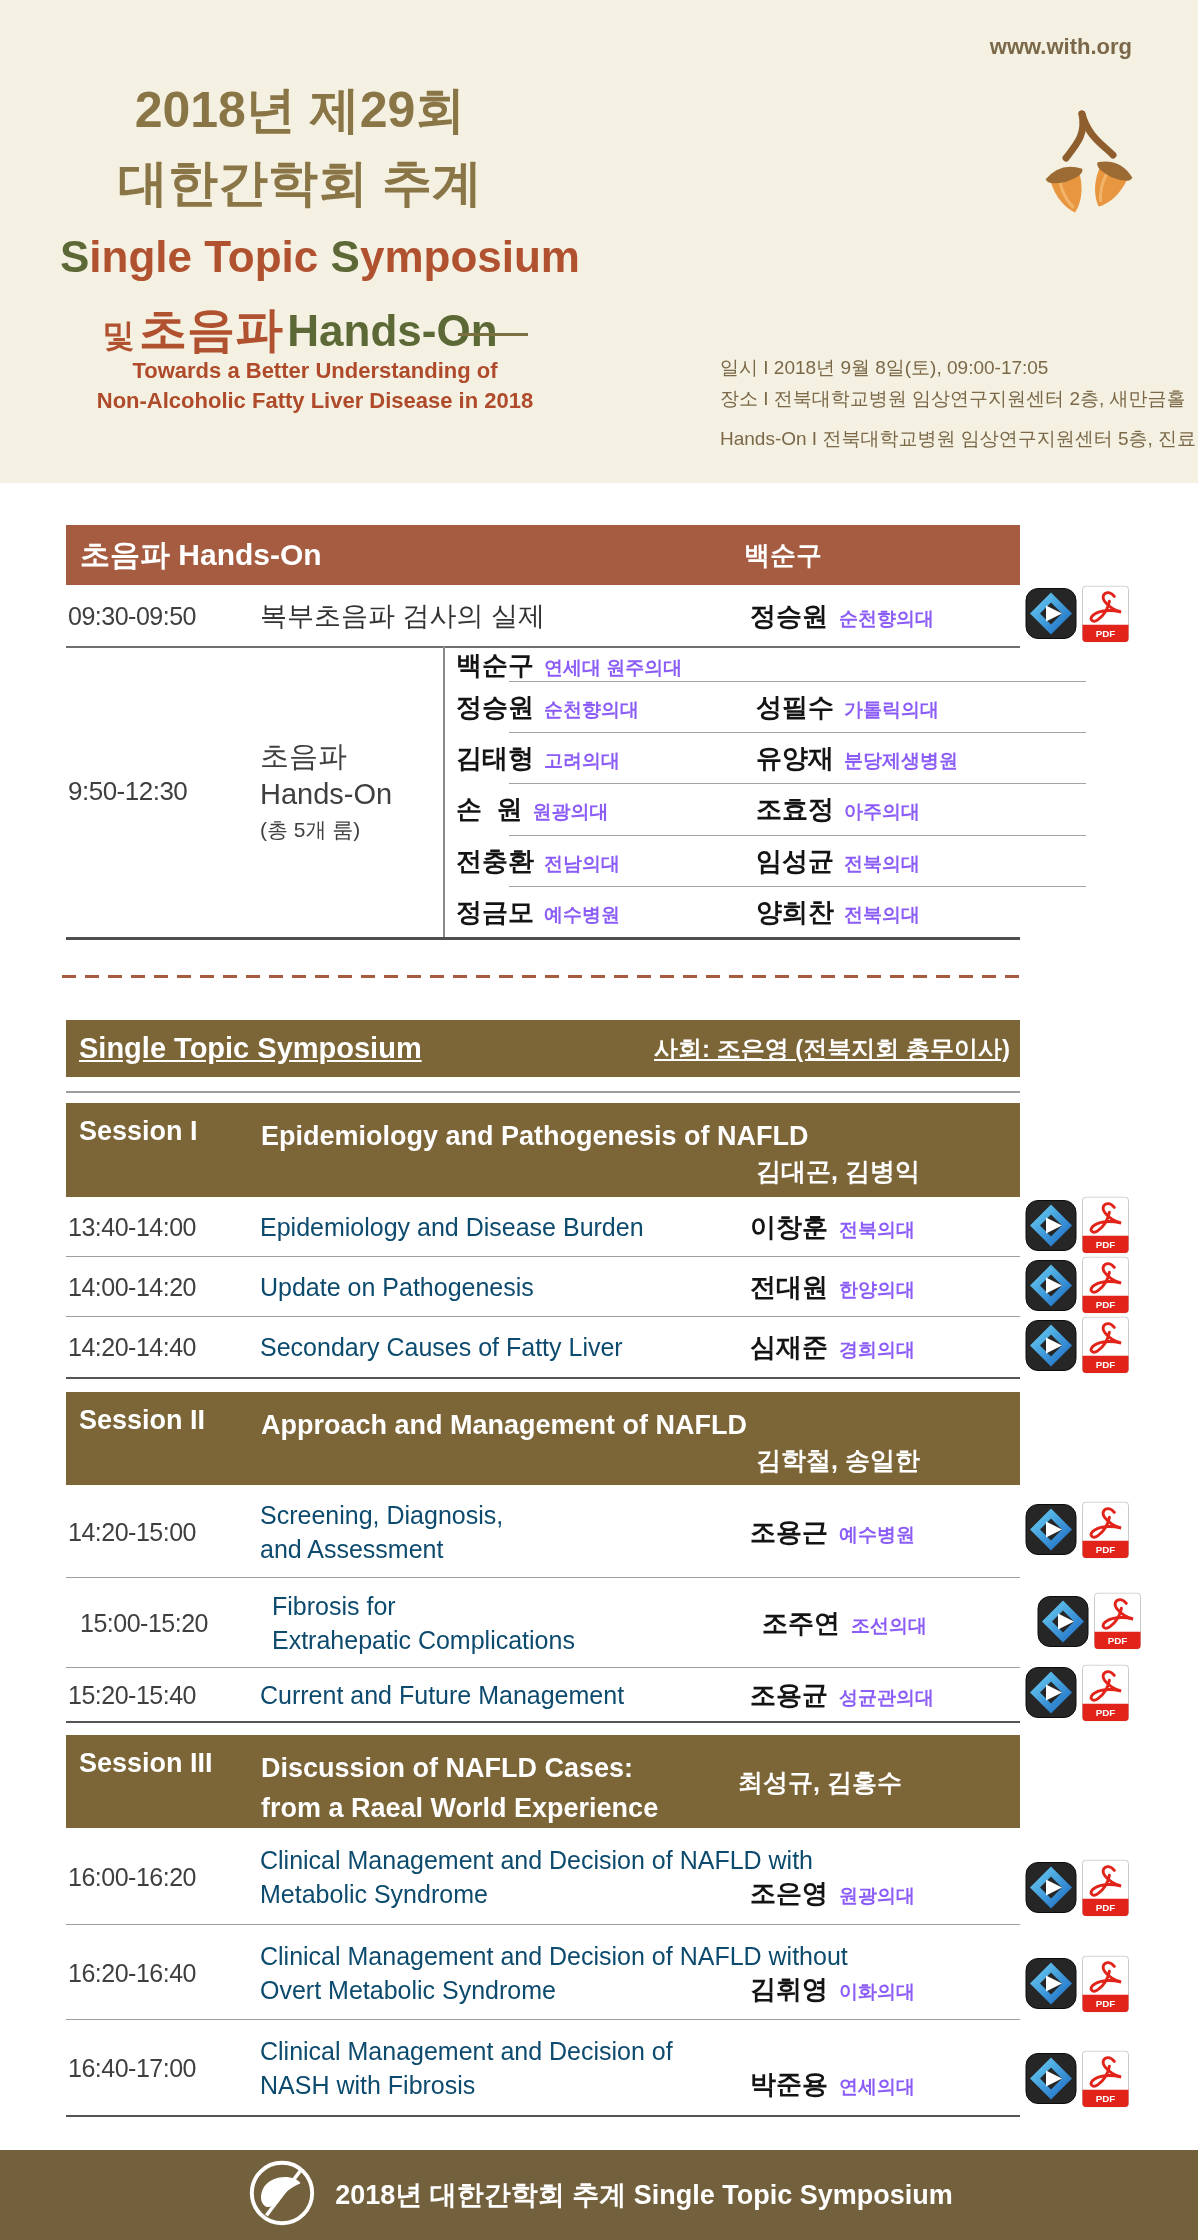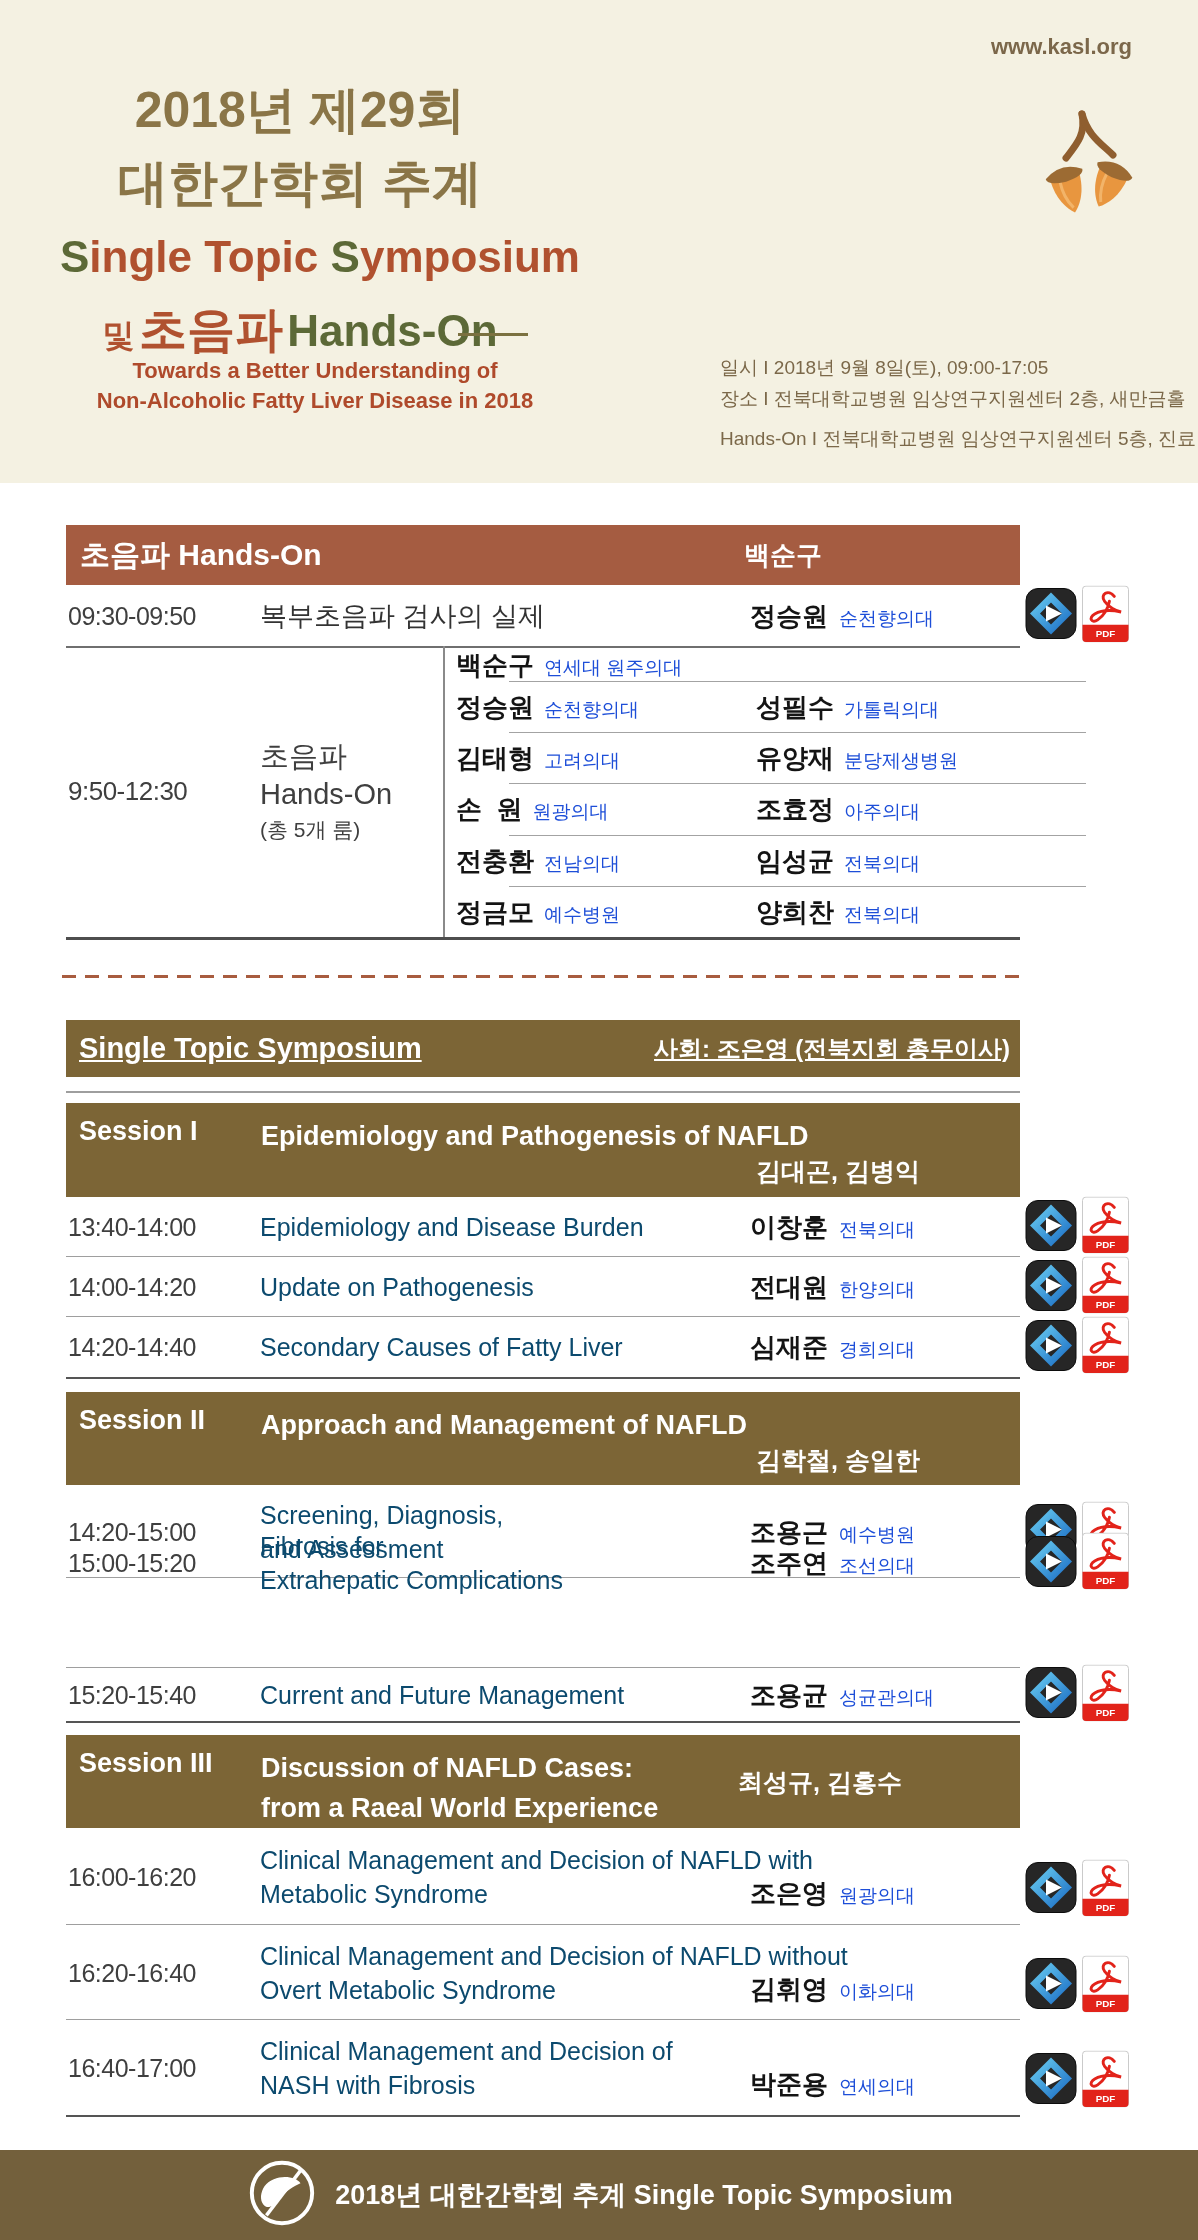--- a/index.html
+++ b/index.html
@@ -56,21 +56,21 @@
   
   .talk { position:absolute; left:66px; width:1092px; }
   .talk .time { position:absolute; left:2px; top:50%; transform:translateY(-50%);
                 font-size:25px; color:#3F3F3F; letter-spacing:-0.5px; white-space:nowrap; }
   .talk .ttl  { position:absolute; left:194px; top:50%; transform:translateY(-50%);
                 font-size:25px; color:#0c4a6e; line-height:34px; white-space:nowrap; }
   .talk .ttl.ko { font-size:27px; color:#333; font-weight:500; }
   .talk .spk  { position:absolute; left:684px; top:50%; transform:translateY(-50%);
                 display:flex; align-items:baseline; gap:11px; white-space:nowrap; }
   .nm { font-size:26px; font-weight:700; color:#141414; white-space:pre; }
-  .af { font-size:19px; font-weight:400; color:#1d4ed8; }
+  .af { font-size:19px; font-weight:700; color:#8b5cf6; }
   .talk .icons { position:absolute; left:959px; top:50%; transform:translateY(-50%);
                  display:flex; gap:5px; align-items:center; }
   .talk.low .spk   { top:calc(50% + 16px);justify-content:space-between; }
   .talk.low .icons { top:calc(50% + 13px); }
   .icon-btn { display:block; cursor:pointer; }
   
   .practice { position:absolute; left:66px; top:646px; width:954px; height:291px; }
   .practice .ptime { position:absolute; left:0; top:0; height:100%; width:180px;
                      display:flex; align-items:center; font-size:26px; color:#3F3F3F;
                      letter-spacing:-0.5px; padding-left:2px; }
@@ -89,21 +89,21 @@
   .footer { position:absolute; left:0; top:2150px; width:1198px; height:90px; background:#73603C;
             display:flex; align-items:center; justify-content:center; gap:16px; }
   .footer-text { color:#fff; font-size:27px; font-weight:600; white-space:nowrap; }
 </style>
 </head>
 <body>
 
 <div class="page">
 
   <div class="hero">
-    <div class="site-url">www.kasl.org</div>
+    <div class="site-url">www.with.org</div>
     <div class="acorn">
       <svg width="120" height="130" viewBox="0 0 120 130">
         <path d="M60 6 C64 26 55 36 44 50" stroke="#8F5E2F" stroke-width="7" fill="none" stroke-linecap="round"></path>
         <path d="M60 6 C66 28 80 36 91 47" stroke="#8F5E2F" stroke-width="7" fill="none" stroke-linecap="round"></path>
         <g transform="translate(42,66) rotate(-16)">
           <path d="M-15 2 C-15 22 -7 34 0 40 C7 34 15 22 15 2 Z" fill="#E8963F"></path>
           <path d="M-6 6 C-7 20 -3 30 0 35" stroke="#F2B469" stroke-width="3" fill="none"></path>
           <path d="M-19 0 Q0 -13 19 0 Q19 7 0 8 Q-19 7 -19 0 Z" fill="#9C6B33"></path>
         </g>
         <g transform="translate(93,62) rotate(24)">
@@ -358,21 +358,21 @@
           </svg></span>
       <span class="icon-btn"><svg width="47" height="57" viewBox="0 0 48 58">
             <rect x="0.5" y="0.5" width="47" height="57" rx="3.5" fill="#FFFFFF" stroke="#C9C9C9"></rect>
             <path d="M0.5 40 H47.5 V54 a3.5 3.5 0 0 1 -3.5 3.5 H4 a3.5 3.5 0 0 1 -3.5 -3.5 Z" fill="#E2231A"></path>
             <path d="M33 11 C27 3 18 9 23 16 C27 22 35 26 40 27 C31 25 20 25 13 29 C6 33 10 39 16 35 C22 31 27 23 28 16" fill="none" stroke="#E2231A" stroke-width="3" stroke-linecap="round"></path>
             <text x="24" y="53" text-anchor="middle" font-family="Liberation Sans, sans-serif" font-size="10" font-weight="bold" fill="#FFFFFF">PDF</text>
           </svg></span>
     </div>
   </div>
   <div class="hline" style="top:1577px;"></div>
-  <div class="talk" style="top:1518px;height:90px;">
+  <div class="talk" style="top:1578px;height:90px;margin-left:12px;">
     <div class="time">15:00-15:20</div>
     <div class="ttl">
         <div>Fibrosis for</div>
         <div>Extrahepatic Complications</div>
       </div>
     <div class="spk">
         <span class="nm">조주연</span>
         <span class="af">조선의대</span>
       </div>
     <div class="icons">

